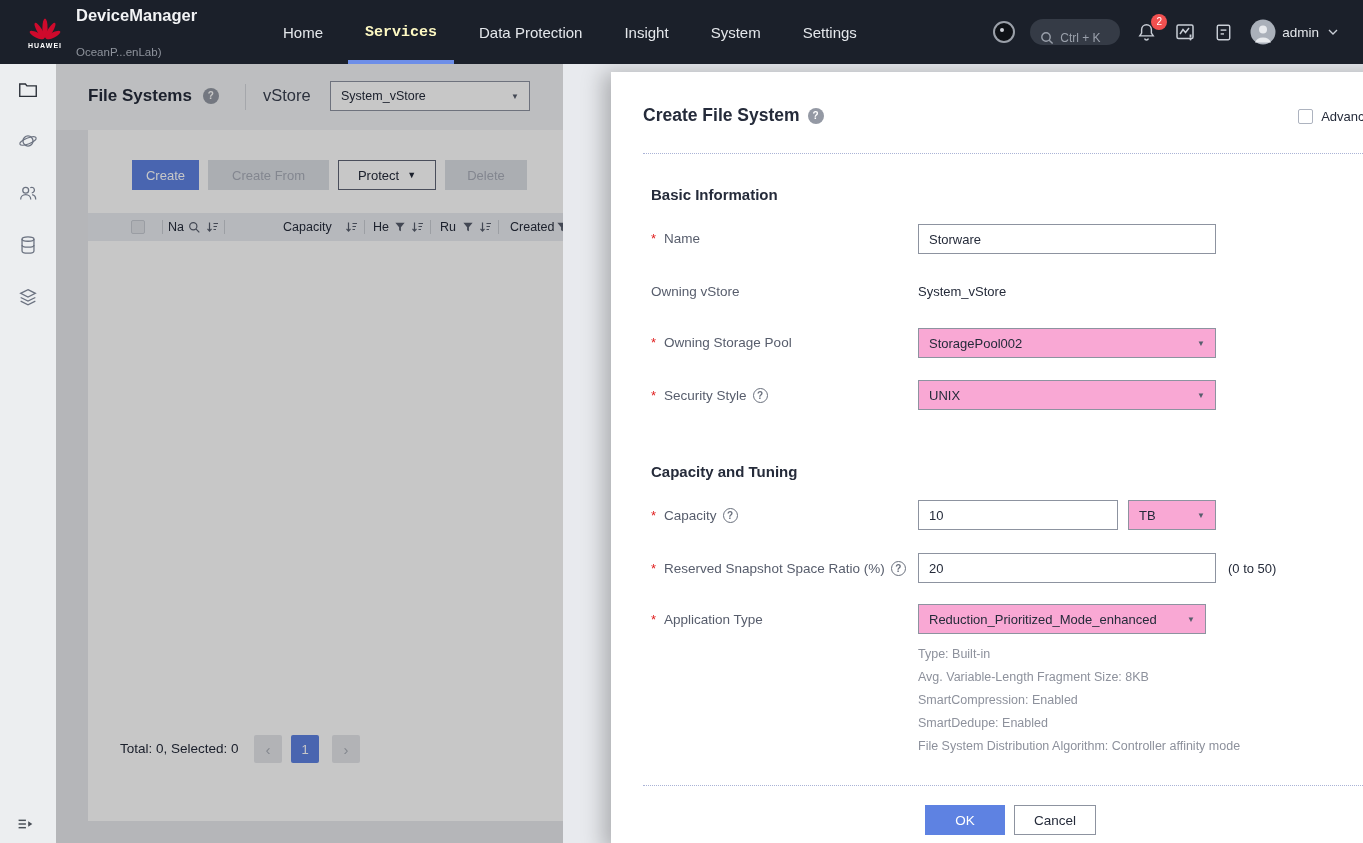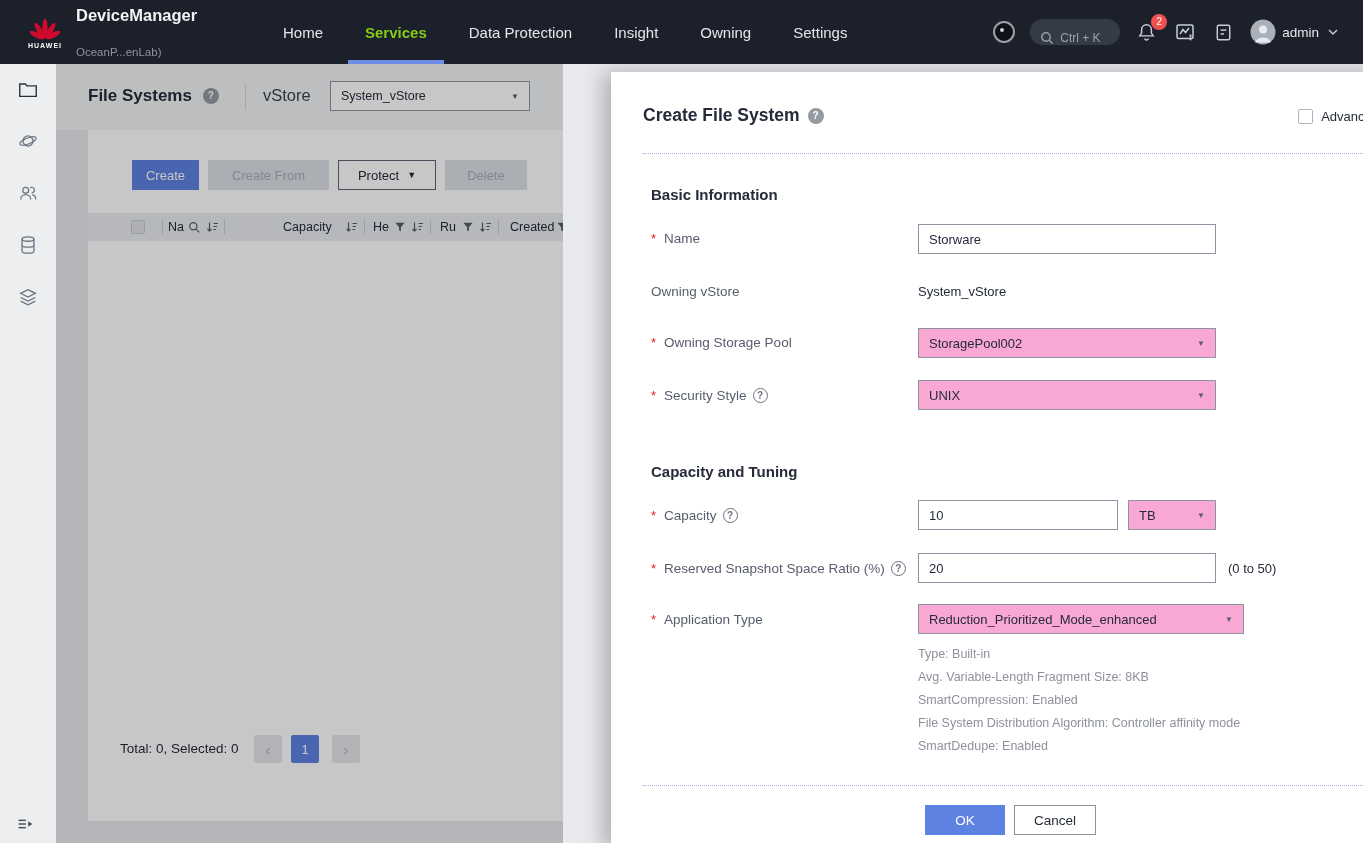--- a/index.html
+++ b/index.html
@@ -10,21 +10,21 @@
   
   .topbar { position:absolute; left:0; top:0; width:1363px; height:64px; background:#1b202a; z-index:70; }
   .brand { position:absolute; left:22px; top:0; height:64px; display:flex; align-items:center; }
   .logo { width:46px; display:flex; flex-direction:column; align-items:center; }
   .logo-word { color:#fff; font-size:7px; font-weight:bold; letter-spacing:1px; margin-top:1px; }
   .brand-text { margin-left:8px; }
   .product { color:#f2f3f5; font-size:16.5px; font-weight:bold; }
   .device { color:#8e939c; font-size:11.5px; margin-top:21px; }
   .nav { position:absolute; left:283px; top:0; height:64px; display:flex; gap:42px; }
   .nav-item { position:relative; height:64px; display:flex; align-items:center; color:#e4e7eb; font-size:15px; cursor:pointer; }
-  .nav-item.active { color:#84cc16; font-weight:bold; }
+  .nav-item.active { color:#fef9c3; font-weight:bold;font-family:Liberation Mono, monospace; }
   .nav-item.active::after { content:""; position:absolute; left:-17px; right:-17px; bottom:0; height:4px; background:#6d8ee8; }
   .topbar-right { position:absolute; right:22px; top:0; height:64px; display:flex; align-items:center; gap:15px; }
   .sphere { width:22px; height:22px; border-radius:50%; border:2px solid #9ba0a9; background:#0f1217; position:relative; }
   .sphere::after { content:""; position:absolute; left:5px; top:5px; width:4px; height:4px; border-radius:50%; background:#cfd3da; }
   .search-pill { width:90px; height:26px; border-radius:13px; background:#353b46; display:flex; align-items:flex-end; gap:6px; padding:0 10px; }
   .search-pill span { color:#9aa0ab; font-size:12px; }
   .icon-btn { position:relative; display:flex; align-items:center; justify-content:center; }
   .badge { position:absolute; top:-7px; right:-9px; min-width:16px; height:16px; border-radius:8px; background:#f25050; color:#fff; font-size:10px; display:flex; align-items:center; justify-content:center; padding:0 4px; }
   .user { display:flex; align-items:center; gap:6px; }
   .user-name { color:#e4e7eb; font-size:13.5px; }
@@ -113,21 +113,21 @@
       <div class="nav-item active">
           <span>Services</span>
         </div>
       <div class="nav-item">
           <span>Data Protection</span>
         </div>
       <div class="nav-item">
           <span>Insight</span>
         </div>
       <div class="nav-item">
-          <span>Owning</span>
+          <span>System</span>
         </div>
       <div class="nav-item">
           <span>Settings</span>
         </div>
     </nav>
 
     <div class="topbar-right">
       <div class="sphere"></div>
       <div class="search-pill">
         <svg width="14" height="14" viewBox="0 0 14 14">
@@ -374,30 +374,30 @@
       <span>Reserved Snapshot Space Ratio (%)</span>
       <span class="q-outline">?</span>
     </div>
     <input class="tinput" style="left: 307px; top: 481px; width: 298px;" value="20">
     <div class="hint" style="left:617px; top:489px;">(0 to 50)</div>
 
     <div class="flabel" style="top:540px;">
       <span class="req">*</span>
       <span>Application Type</span>
     </div>
-    <div class="tselect" style="left:307px; top:532px; width:326px;">
+    <div class="tselect" style="left:307px; top:532px; width:288px;">
       <span>Reduction_Prioritized_Mode_enhanced</span>
       <span class="caret">▼</span>
     </div>
     <div class="detail-lines">
       <div>Type: Built-in</div>
       <div>Avg. Variable-Length Fragment Size: 8KB</div>
       <div>SmartCompression: Enabled</div>
+      <div>SmartDedupe: Enabled</div>
       <div>File System Distribution Algorithm: Controller affinity mode</div>
-      <div>SmartDedupe: Enabled</div>
     </div>
 
     <div class="dotted" style="top:713px;"></div>
 
     <div class="foot-btn btn-primary" style="left:314px; width:80px;">OK</div>
     <div class="foot-btn" style="left:403px; width:82px; background:#fff; border:1px solid #8d93a0; color:#252b3a;">Cancel</div>
 
     <div class="scrollbar">
       <div class="sb-arrow" style="top:0;">
         <svg width="10" height="8" viewBox="0 0 10 8">

